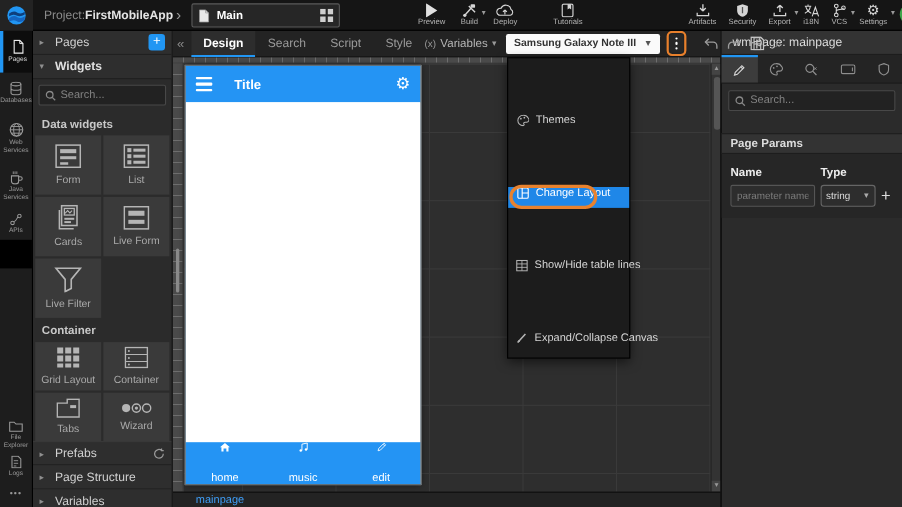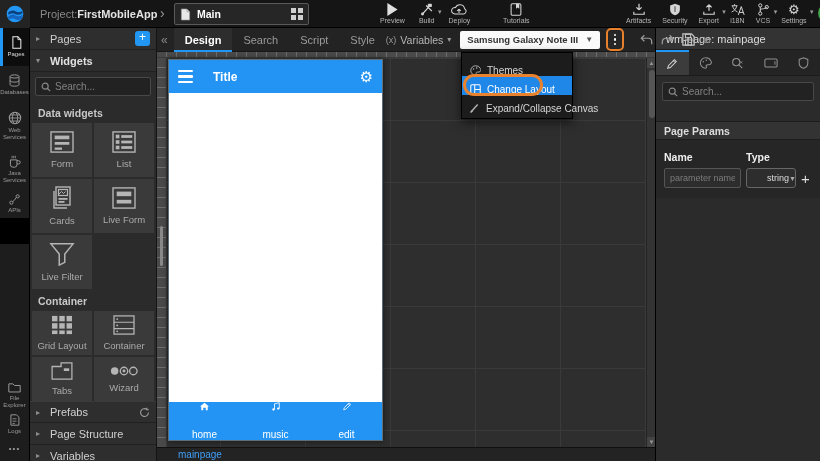--- a/index.html
+++ b/index.html
@@ -87,21 +87,21 @@
   .ph-nav { height:38px; background:#2494f4; display:flex; }
   .ph-nav-item { flex:1; display:flex; flex-direction:column; align-items:center; justify-content:center; gap:18px; color:#fff; cursor:pointer; }
   .ph-nav-item .nlbl { font-size:10px; }
 
   .cv-scroll { position:absolute; right:0; top:0; bottom:0; width:9px; background:#333; border-left:1px solid #242424; }
   .cv-scroll .sarr { position:absolute; left:0; width:9px; height:10px; color:#999; font-size:6px; text-align:center; line-height:10px; background:#444; cursor:pointer; }
   .cv-scroll .sarr.up { top:0; } .cv-scroll .sarr.down { bottom:0; }
   .cv-scroll .sthumb { position:absolute; left:1.5px; top:12px; width:6px; height:48px; background:#555; border-radius:3px; }
 
   .menu { position:absolute; left:304px; top:24px; width:112px; background:#1c1c1c; border:1px solid #000; box-shadow:0 3px 10px rgba(0,0,0,.6); padding:4px 0; z-index:40; }
-  .menu-item { height:19px; display:flex; align-items:flex-end; gap:6px; padding:0 7px; color:#d5d5d5; font-size:10px; cursor:pointer; white-space:nowrap; position:relative; }
+  .menu-item { height:19px; display:flex; align-items:flex-start; gap:6px; padding:0 7px; color:#d5d5d5; font-size:10px; cursor:pointer; white-space:nowrap; position:relative;margin-top:47px; }
   .menu-item .mic { color:#b5b5b5; width:12px; display:flex; justify-content:center; }
   .menu-item.active { background:#1f87e8; color:#fff; }
   .menu-item.active .mic { color:#fff; }
   .orange-ring { position:absolute; left:1px; top:-2px; width:80px; height:22px; border:3px solid #e8822e; border-radius:12px; pointer-events:none; }
 
   .crumbbar { position:absolute; left:0; bottom:0; width:100%; height:14px; background:#232323; border-top:1px solid #101010; display:flex; align-items:center; }
   .crumb { color:#3f9ef7; font-size:10px; padding-left:21px; cursor:pointer; }
 
   
   .rpanel { position:absolute; left:655px; top:28px; width:165px; height:433px; background:#2b2b2b; border-left:1px solid #000; z-index:20; }
@@ -112,21 +112,21 @@
   .rp-search { padding:6px; }
   .rp-params-head { margin-top:14px; height:19px; background:#333; border-top:1px solid #1d1d1d; border-bottom:1px solid #1d1d1d; display:flex; align-items:center; padding-left:8px; color:#ddd; font-size:10.5px; font-weight:bold; }
   .params-body { background:#262626; padding:6px 8px 10px; }
   .params-cols { display:flex; height:22px; align-items:center; }
   .params-cols .col { font-size:10.5px; font-weight:bold; color:#eee; }
   .col-name { width:82px; }
   .params-row { display:flex; align-items:center; gap:5px; }
   .param-input { width:77px; height:20px; background:#2d2d2d; border:1px solid #555; border-radius:2px; color:#bbb; font-size:9px; padding:0 5px; outline:none; }
   .param-input::placeholder { color:#7c7c7c; }
   .type-select { width:50px; height:20px; background:#2d2d2d; border:1px solid #666; border-radius:3px; display:flex; align-items:center; padding:0 4px; cursor:pointer; }
-  .type-select .tval { flex:1; color:#ddd; font-size:9px;margin-left:16px; }
+  .type-select .tval { flex:1; color:#ddd; font-size:9px; }
   .type-select .tcaret { color:#aaa; font-size:7px; }
   .add-param { color:#ddd; font-size:15px; cursor:pointer; line-height:15px; }
 </style>
 </head>
 <body>
 
 <div class="topbar">
   <div class="logo-box">
     <svg width="20" height="20" viewBox="0 0 24 24">
       <circle cx="12" cy="12" r="10" fill="#2196f3"></circle>
@@ -539,20 +539,29 @@
             <rect x="1" y="1" width="12" height="12" rx="1.5" fill="none" stroke="currentColor" stroke-width="1.3"></rect>
             <path d="M6 1 v12 M6 7 h7" stroke="currentColor" stroke-width="1.3"></path>
           </svg>
       </span>
       <span>Change Layout</span>
       <div class="orange-ring"></div>
     </div>
     <div class="menu-item">
       <span class="mic">
         <svg width="11" height="11" viewBox="0 0 14 14">
+            <rect x="1" y="1" width="12" height="12" fill="none" stroke="currentColor" stroke-width="1.2"></rect>
+            <path d="M1 5 h12 M1 9 h12 M7 1 v12" stroke="currentColor" stroke-width="1"></path>
+          </svg>
+      </span>
+      <span>Show/Hide table lines</span>
+    </div>
+    <div class="menu-item">
+      <span class="mic">
+        <svg width="11" height="11" viewBox="0 0 14 14">
             <path d="M2 12 L11 2" stroke="currentColor" stroke-width="1.8"></path>
             <path d="M2 12 l1-3 2 2 z" fill="currentColor"></path>
           </svg>
       </span>
       <span>Expand/Collapse Canvas</span>
     </div>
   </div>
 
   <div class="crumbbar">
     <span class="crumb">mainpage</span>

